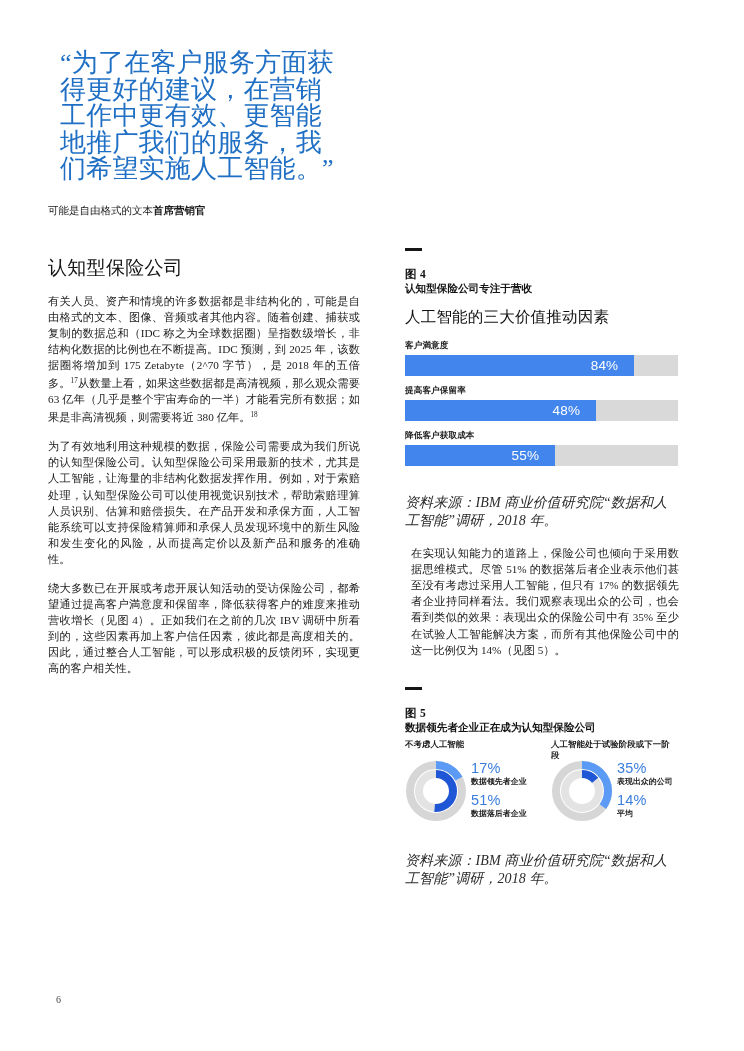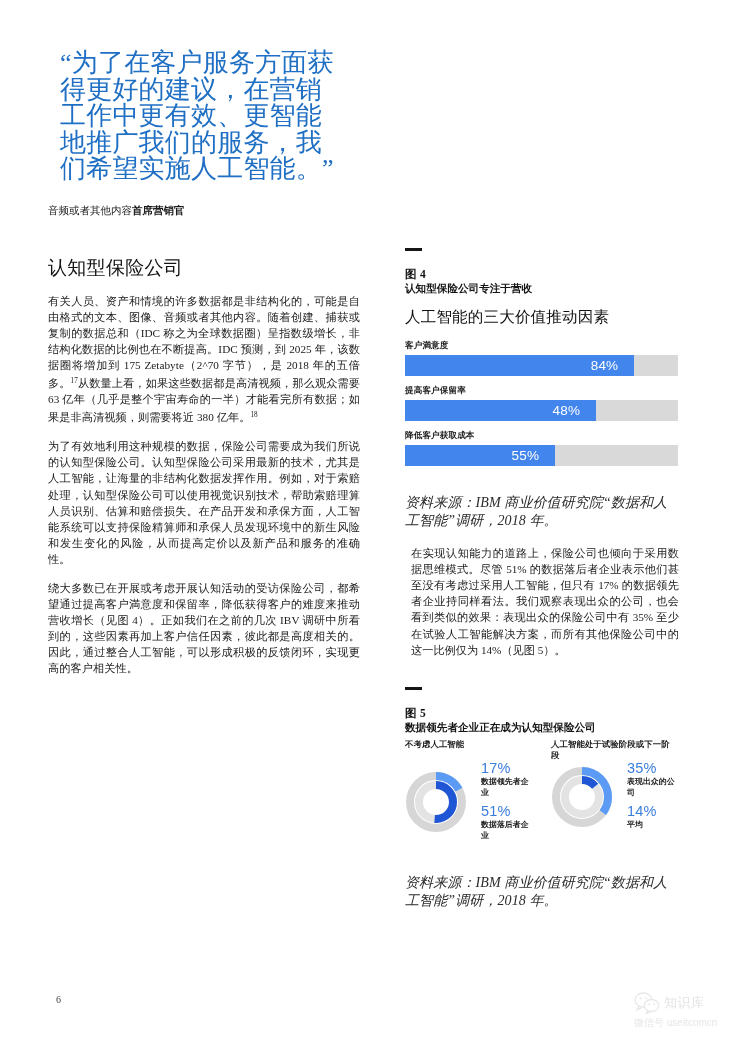--- a/index.html
+++ b/index.html
@@ -172,21 +172,21 @@
     font-size: 8.4px;
     color: #1c1c1c;
     font-weight: bold;
     margin-bottom: 9px;
     height: 11px;
     letter-spacing: 0.1px;
   }
   .donut-row {
     display: flex;
     align-items: center;
-    gap: 14px;
+    gap: 4px;
   }
   .donut-wrap {
     width: 62px;
     height: 62px;
     flex: 0 0 62px;
   }
   .donut-stats { padding-top: 1px; }
   .stat-num {
     font-size: 14.5px;
     color: #3a7ddc;
@@ -243,21 +243,21 @@
 </head>
 <body>
 
 <div class="page">
 
   <div class="col-left">
 
     <div class="pull-quote">“为了在客户服务方面获得更好的建议，在营销工作中更有效、更智能地推广我们的服务，我们希望实施人工智能。”</div>
 
     <div class="quote-attrib">
-      <span>音频或者其他内容</span><span class="bold">首席营销官</span>
+      <span>可能是自由格式的文本</span><span class="bold">首席营销官</span>
     </div>
 
     <div class="section-head">认知型保险公司</div>
 
     <div class="body-p">
       <span>有关人员、资产和情境的许多数据都是非结构化的，可能是自由格式的文本、图像、音频或者其他内容。随着创建、捕获或复制的数据总和（IDC 称之为全球数据圈）呈指数级增长，非结构化数据的比例也在不断提高。IDC 预测，到 2025 年，该数据圈将增加到 175 Zetabyte（2^70 字节），是 2018 年的五倍多。</span><sup>17</sup><span>从数量上看，如果这些数据都是高清视频，那么观众需要 63 亿年（几乎是整个宇宙寿命的一半）才能看完所有数据；如果是非高清视频，则需要将近 380 亿年。</span><sup>18</sup>
     </div>
 
     <div class="body-p">为了有效地利用这种规模的数据，保险公司需要成为我们所说的认知型保险公司。认知型保险公司采用最新的技术，尤其是人工智能，让海量的非结构化数据发挥作用。例如，对于索赔处理，认知型保险公司可以使用视觉识别技术，帮助索赔理算人员识别、估算和赔偿损失。在产品开发和承保方面，人工智能系统可以支持保险精算师和承保人员发现环境中的新生风险和发生变化的风险，从而提高定价以及新产品和服务的准确性。</div>
 
@@ -354,30 +354,14 @@
         </div>
 
       </div>
 
       <div class="src-note">资料来源：IBM 商业价值研究院“数据和人工智能”调研，2018 年。</div>
     </div>
   </div>
 
   <div class="page-num">6</div>
 
-  <div class="watermark">
-    <div class="wm-row">
-      <svg width="26" height="22" viewBox="0 0 26 22">
-        <ellipse cx="9.5" cy="8" rx="8.5" ry="7" fill="none" stroke="#e8e8e8" stroke-width="1.3"></ellipse>
-        <path d="M5 14 L3 18 L7.5 15.6" fill="none" stroke="#e8e8e8" stroke-width="1.3"></path>
-        <circle cx="6.6" cy="6.3" r="1.1" fill="#e8e8e8"></circle>
-        <circle cx="12.2" cy="6.3" r="1.1" fill="#e8e8e8"></circle>
-        <ellipse cx="17.5" cy="13.5" rx="7.2" ry="6" fill="#ffffff" stroke="#e8e8e8" stroke-width="1.3"></ellipse>
-        <path d="M14 18.6 L12.4 21.4 L16 19.8" fill="none" stroke="#e8e8e8" stroke-width="1.3"></path>
-        <circle cx="15.2" cy="12.2" r="0.95" fill="#e8e8e8"></circle>
-        <circle cx="19.9" cy="12.2" r="0.95" fill="#e8e8e8"></circle>
-      </svg>
-      <span class="wm-text">知识库</span>
-    </div>
-    <div class="wm-sub">微信号 useitcomcn</div>
-  </div>
 
 </div>
 
 </body></html>

